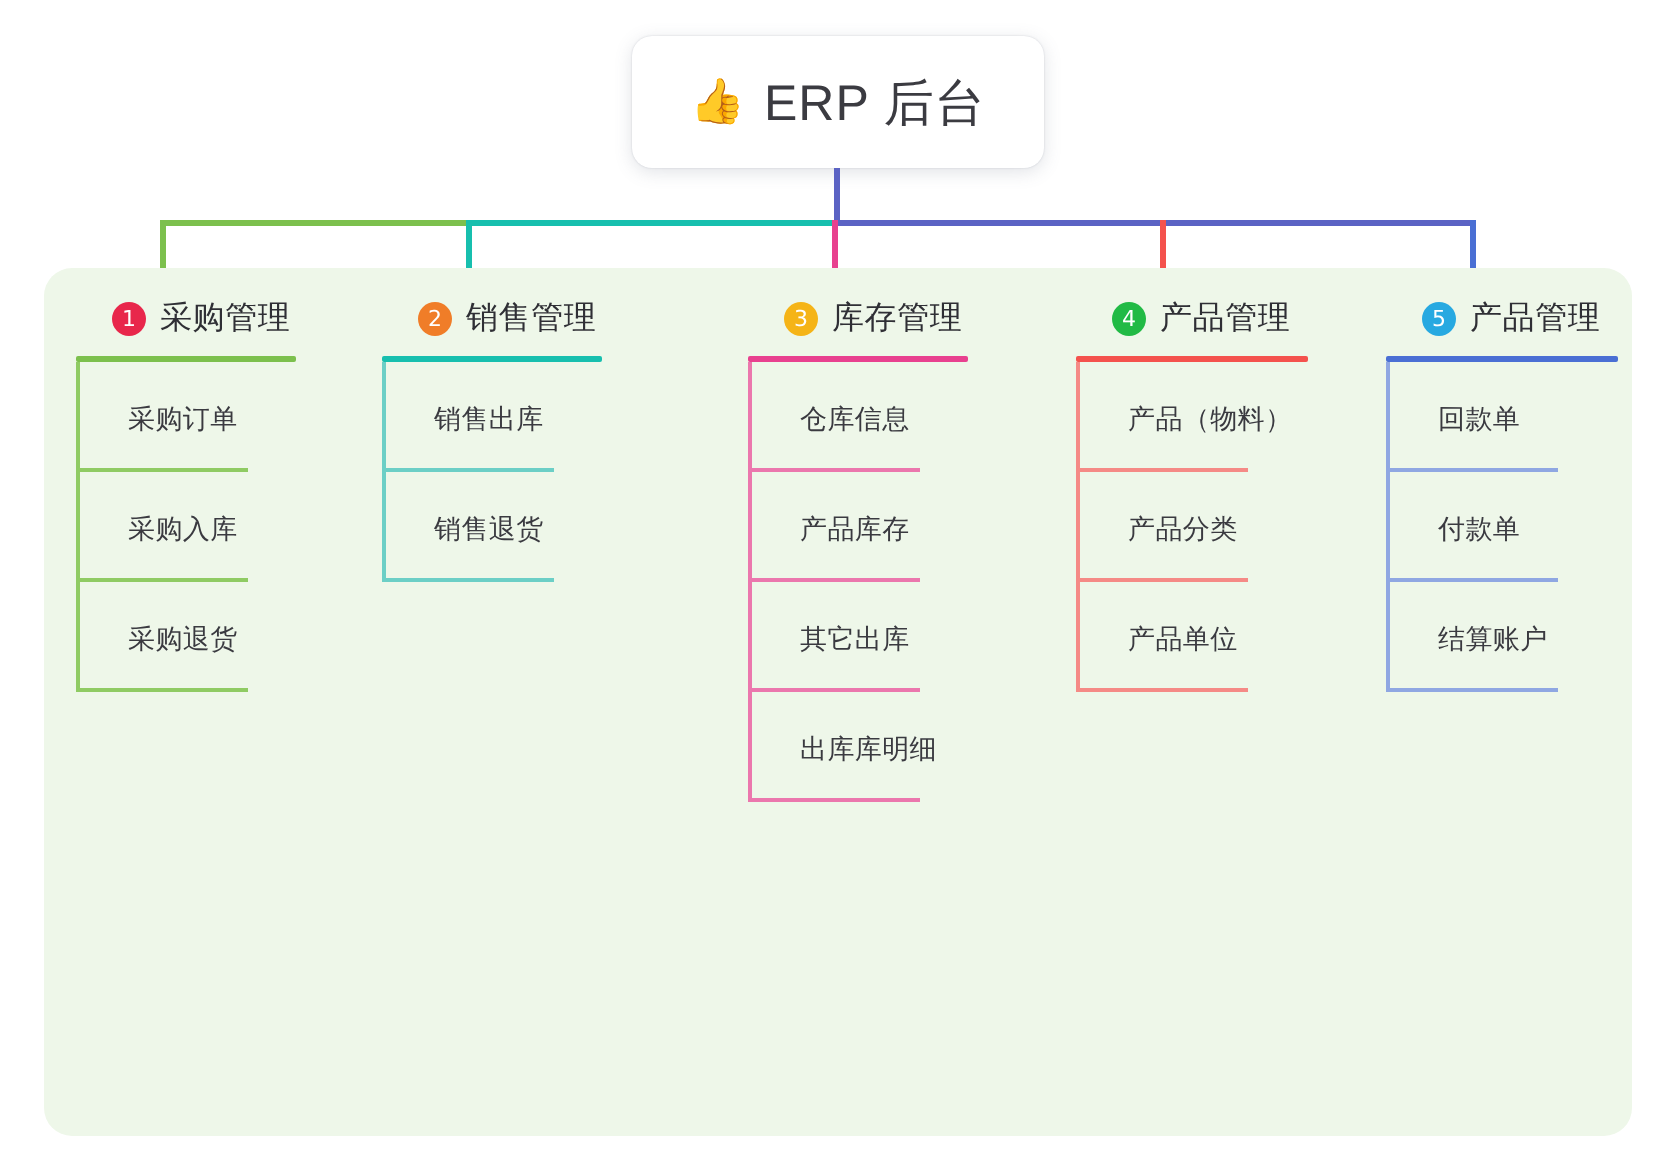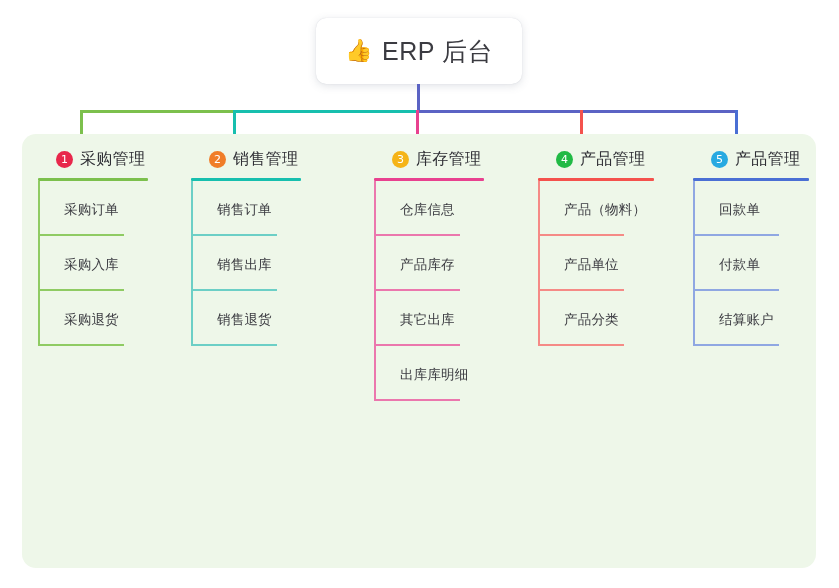--- a/index.html
+++ b/index.html
@@ -194,25 +194,20 @@
 
   <div class="column" style="left:191px; top:146px;">
     <div class="col-head">
       <span class="badge" style="background: rgb(240, 125, 40);">2</span>
       <span class="col-title">销售管理</span>
     </div>
     <div class="col-underline" style="width: 110px; background: rgb(23, 191, 174);"></div>
     <div class="items">
         <div class="item">
           <div class="item-stem" style="background: rgb(108, 207, 198);"></div>
-          <div class="item-label">销售订单</div>
-          <div class="item-rule" style="background: rgb(108, 207, 198);"></div>
-        </div>
-        <div class="item">
-          <div class="item-stem" style="background: rgb(108, 207, 198);"></div>
           <div class="item-label">销售出库</div>
           <div class="item-rule" style="background: rgb(108, 207, 198);"></div>
         </div>
         <div class="item">
           <div class="item-stem" style="background: rgb(108, 207, 198);"></div>
           <div class="item-label">销售退货</div>
           <div class="item-rule" style="background: rgb(108, 207, 198);"></div>
         </div>
       </div>
   </div>
@@ -254,26 +249,26 @@
     </div>
     <div class="col-underline" style="width: 116px; background: rgb(244, 82, 77);"></div>
     <div class="items">
         <div class="item">
           <div class="item-stem" style="background: rgb(245, 138, 134);"></div>
           <div class="item-label">产品（物料）</div>
           <div class="item-rule" style="background: rgb(245, 138, 134);"></div>
         </div>
         <div class="item">
           <div class="item-stem" style="background: rgb(245, 138, 134);"></div>
+          <div class="item-label">产品分类</div>
+          <div class="item-rule" style="background: rgb(245, 138, 134);"></div>
+        </div>
+        <div class="item">
+          <div class="item-stem" style="background: rgb(245, 138, 134);"></div>
           <div class="item-label">产品单位</div>
-          <div class="item-rule" style="background: rgb(245, 138, 134);"></div>
-        </div>
-        <div class="item">
-          <div class="item-stem" style="background: rgb(245, 138, 134);"></div>
-          <div class="item-label">产品分类</div>
           <div class="item-rule" style="background: rgb(245, 138, 134);"></div>
         </div>
       </div>
   </div>
 
   <div class="column" style="left:693px; top:146px;">
     <div class="col-head">
       <span class="badge" style="background: rgb(39, 169, 225);">5</span>
       <span class="col-title">产品管理</span>
     </div>

